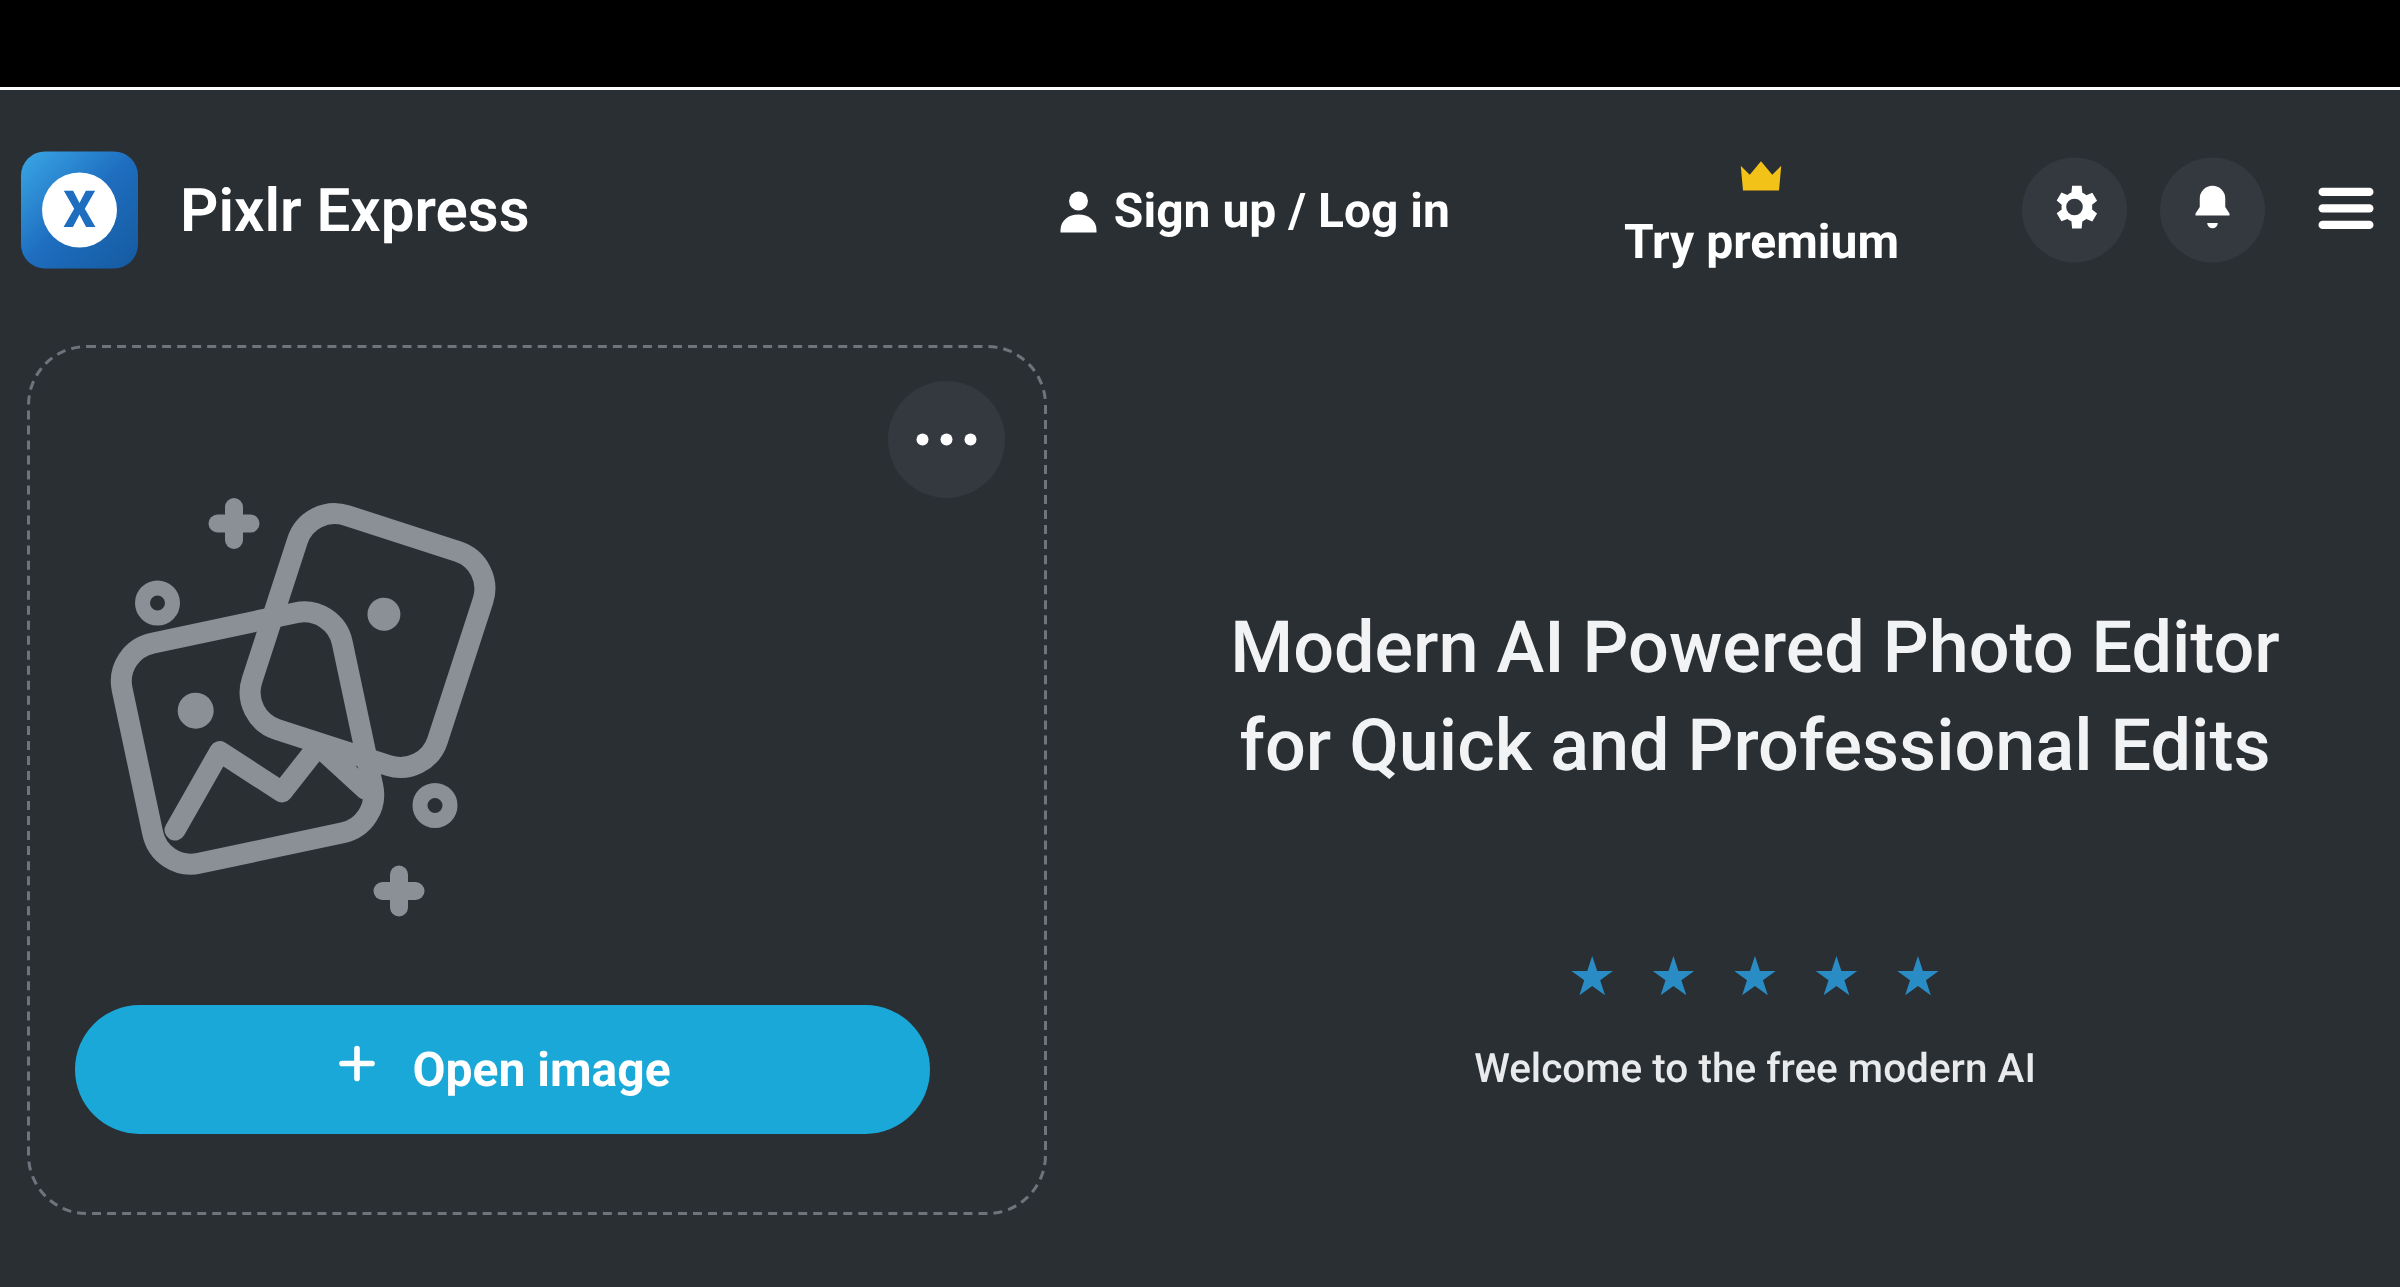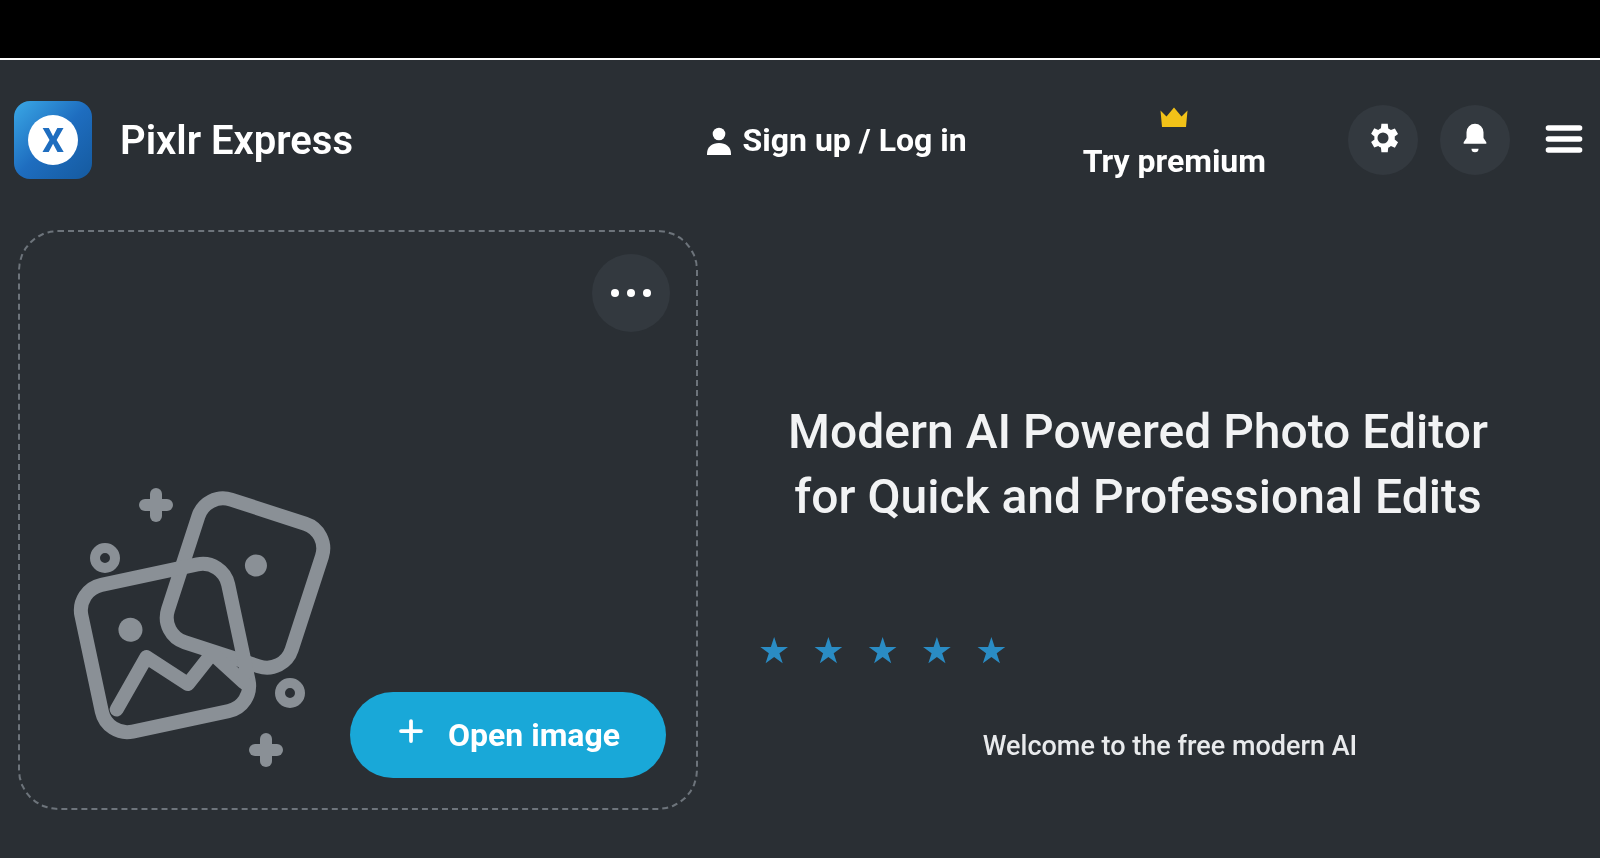--- a/index.html
+++ b/index.html
@@ -97,22 +97,22 @@
     padding: 10px 18px 0 18px;
     gap: 60px;
   }
   .drop-panel {
     width: 680px;
     height: 580px;
     border: 2px dashed #6d747b;
     border-radius: 40px;
     position: relative;
     display: flex;
-    flex-direction: row;
-    align-items: flex-end;
+    flex-direction: column;
+    align-items: flex-start;
     justify-content: flex-start;
     padding: 30px;
   }
   .more-btn {
     position: absolute;
     top: 22px;
     right: 26px;
     width: 78px;
     height: 78px;
     border-radius: 50%;
@@ -141,41 +141,42 @@
     gap: 22px;
     cursor: pointer;
     font-size: 32px;
     font-weight: 700;
     color: #fff;
   }
   .hero {
     flex: 1;
     display: flex;
     flex-direction: column;
+    align-items: center;
     padding-top: 170px;
     text-align: center;
   }
   .hero-title {
     font-size: 48px;
     font-weight: 500;
     line-height: 1.35;
     color: #f2f3f4;
     max-width: 760px;
   }
   .stars {
     margin-top: 100px;
     display: flex;
     gap: 22px;
   }
   .stars span {
     color: #2a8cc4;
     font-size: 36px;
   }
   .welcome-text {
-    margin-top: 58px;
+    margin-top: 24px;
     font-size: 27px;
     font-weight: 500;
     color: #e8eaec;
   }
 </style>
 </head>
 <body>
 
 <div class="topbar"></div>
 

